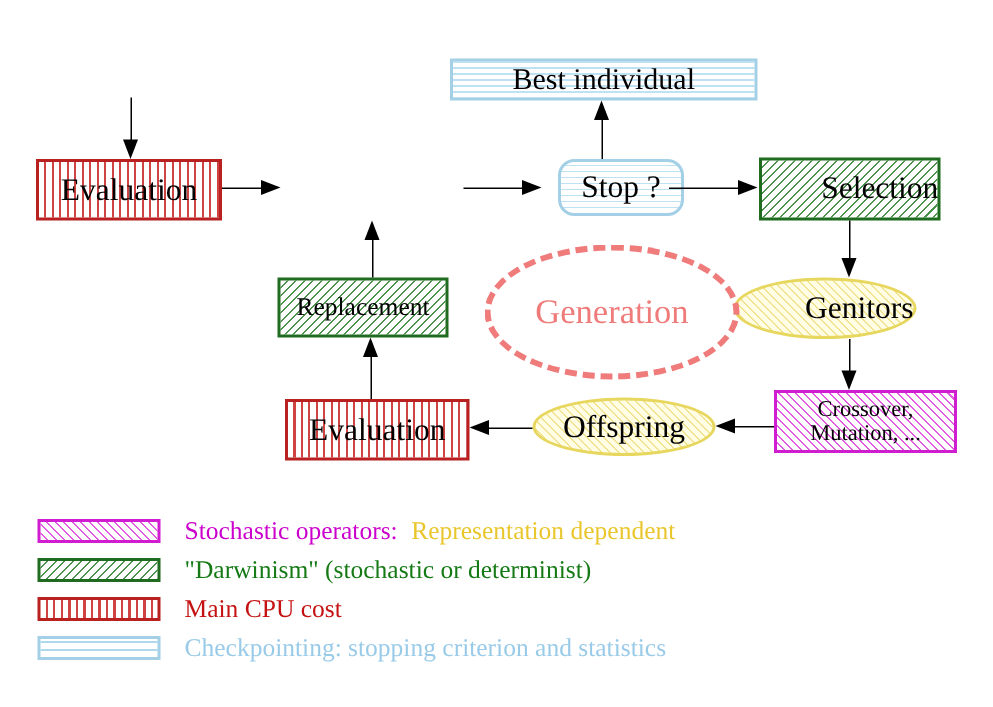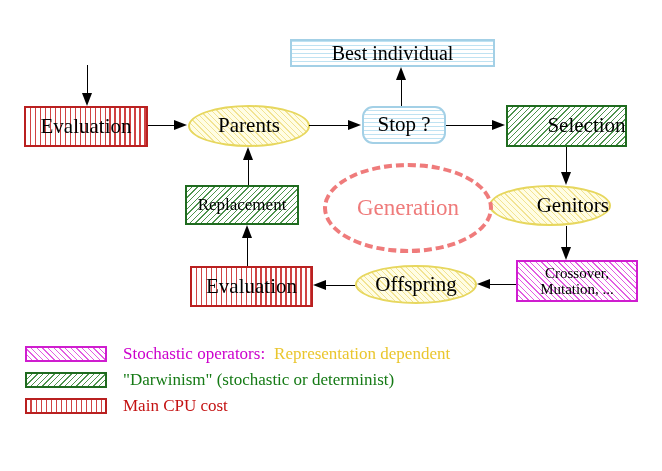--- a/index.html
+++ b/index.html
@@ -20,20 +20,21 @@
     border:2px solid #1f6b1f;
     background:repeating-linear-gradient(135deg,#ffffff 0px,#ffffff 3px,#4d934d 3px,#4d934d 4px);
   }
   .stripe-red{
     border:2px solid #b92020;
     background:repeating-linear-gradient(90deg,#ffffff 0px,#ffffff 3.5px,#d04343 3.5px,#d04343 5px);
   }
   .stripe-cyan{
     border:2px solid #a3d0e6;
     background:repeating-linear-gradient(0deg,#ffffff 0px,#ffffff 3px,#bfe2f2 3px,#bfe2f2 4px);
+    margin-left:10px;
   }
   .stripe-cyan-wide{
     border:2px solid #a3d0e6;
     background:repeating-linear-gradient(0deg,#ffffff 0px,#ffffff 4px,#aed9ec 4px,#aed9ec 5.5px);
   }
   .ellipse-yellow{
     border:2px solid #e7d75e;border-radius:50%;
     background:repeating-linear-gradient(45deg,#fffde4 0px,#fffde4 3px,#f2e392 3px,#f2e392 4px);
   }
   .generation{
@@ -66,23 +67,20 @@
 </head>
 <body>
 
 <div class="canvas">
 
 
   <div class="node stripe-red fs21" style="left:24px;top:106px;width:124px;height:41px;">
     <span>Evaluation</span>
   </div>
 
-  <div class="node ellipse-yellow fs21" style="left:188px;top:105px;width:122px;height:42px;">
-    <span>Parents</span>
-  </div>
 
   <div class="node stripe-cyan fs21" style="left:362px;top:106px;width:84px;height:38px;border-radius:11px;">
     <span>Stop ?</span>
   </div>
 
   <div class="node stripe-cyan fs20" style="left:290px;top:39px;width:205px;height:28px;">
     <span>Best individual</span>
   </div>
 
   <div class="node hatch-green fs21" style="left:506px;top:105px;width:121px;height:42px;padding-left:40px;">
@@ -178,14 +176,18 @@
   <div class="legend-row" style="top:371px;">
     <div class="swatch hatch-green"></div>
     <span class="legend-label t-green">"Darwinism" (stochastic or determinist)</span>
   </div>
 
   <div class="legend-row" style="top:397px;">
     <div class="swatch stripe-red"></div>
     <span class="legend-label t-red">Main CPU cost</span>
   </div>
 
+  <div class="legend-row" style="top:423px;">
+    <div class="swatch stripe-cyan-wide"></div>
+    <span class="legend-label t-cyan">Checkpointing: stopping criterion and statistics</span>
+  </div>
 
 </div>
 
 </body></html>

